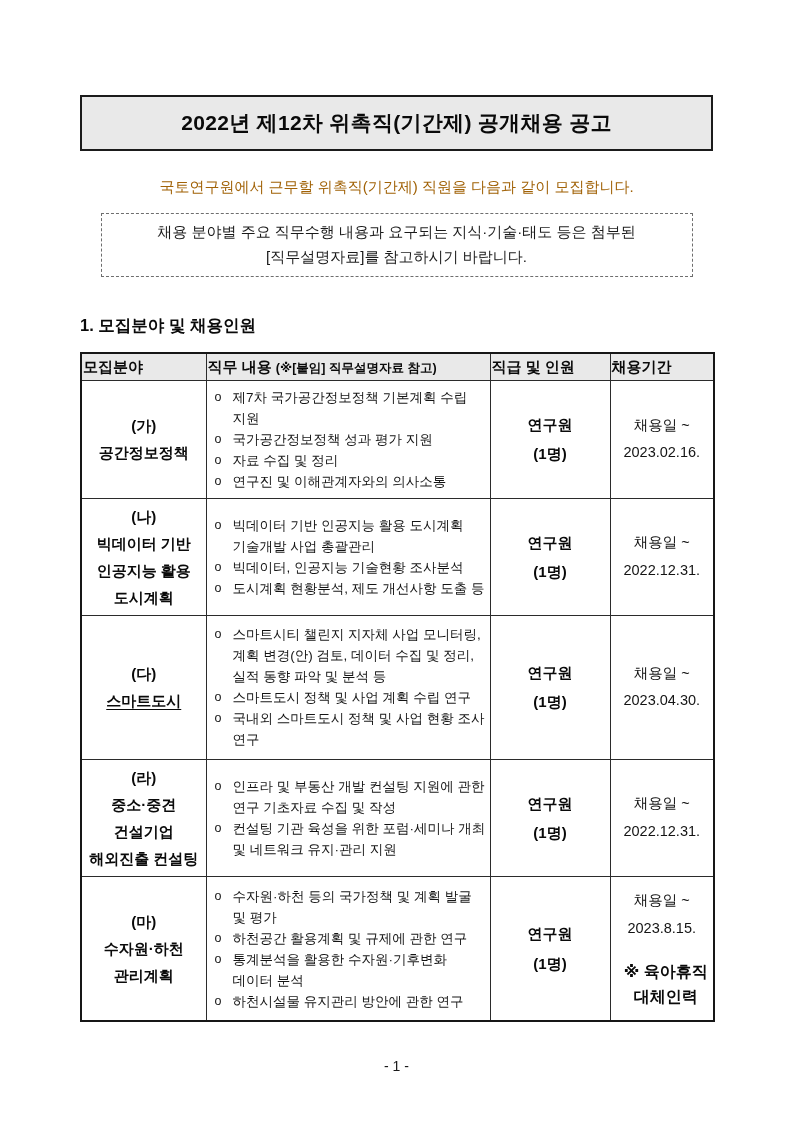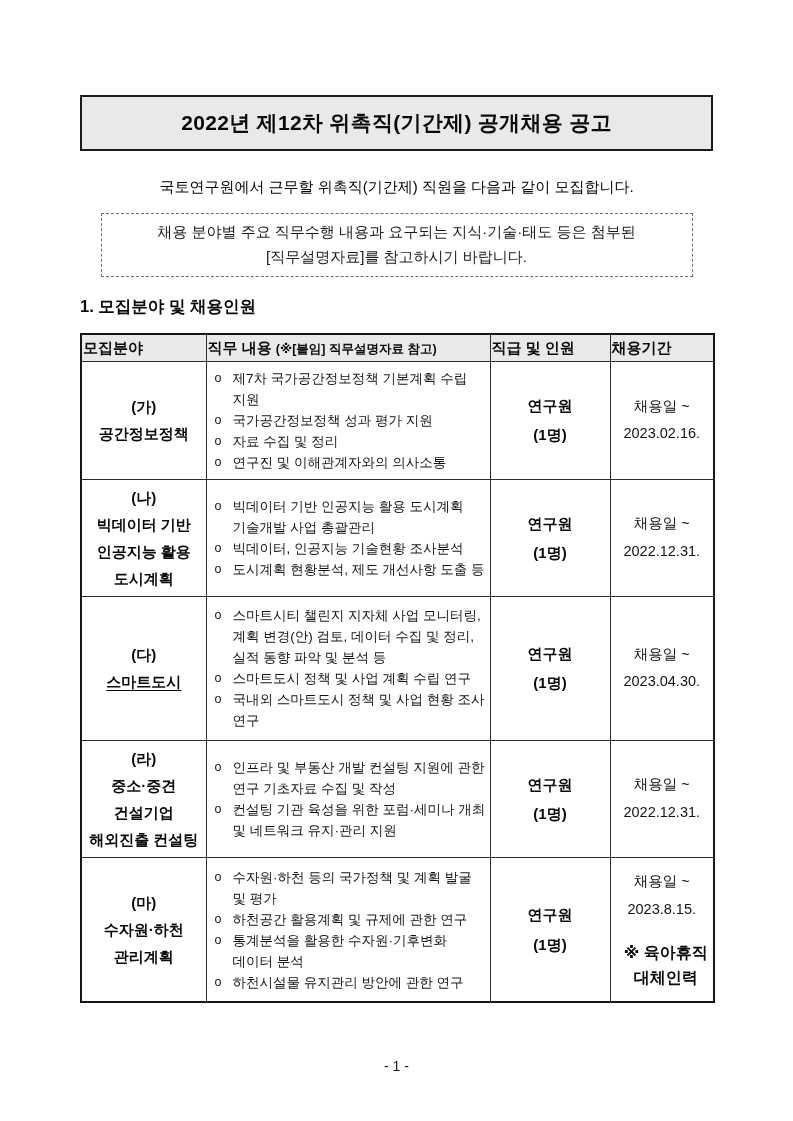--- a/index.html
+++ b/index.html
@@ -28,36 +28,36 @@
     font-size: 21px;
     font-weight: 700;
     letter-spacing: 0.3px;
     color: #0a0a0a;
   }
   
   .intro {
     margin-top: 27px;
     text-align: center;
     font-size: 15px;
-    color: #000000;
+    color: #a16207;
   }
   
   .notice-box {
     width: 592px;
     margin: 16px auto 0 auto;
     border: 1px dashed #6e6e6e;
     padding: 5px 8px 7px 8px;
     text-align: center;
     font-size: 15px;
     line-height: 1.68;
     color: #1a1a1a;
   }
   
   .section-title {
-    margin-top: 19px;
+    margin-top: 38px;
     font-size: 16.5px;
     font-weight: 700;
     color: #0a0a0a;
   }
   
   table.recruit {
     margin-top: 15px;
     width: 100%;
     border-collapse: collapse;
     table-layout: fixed;

